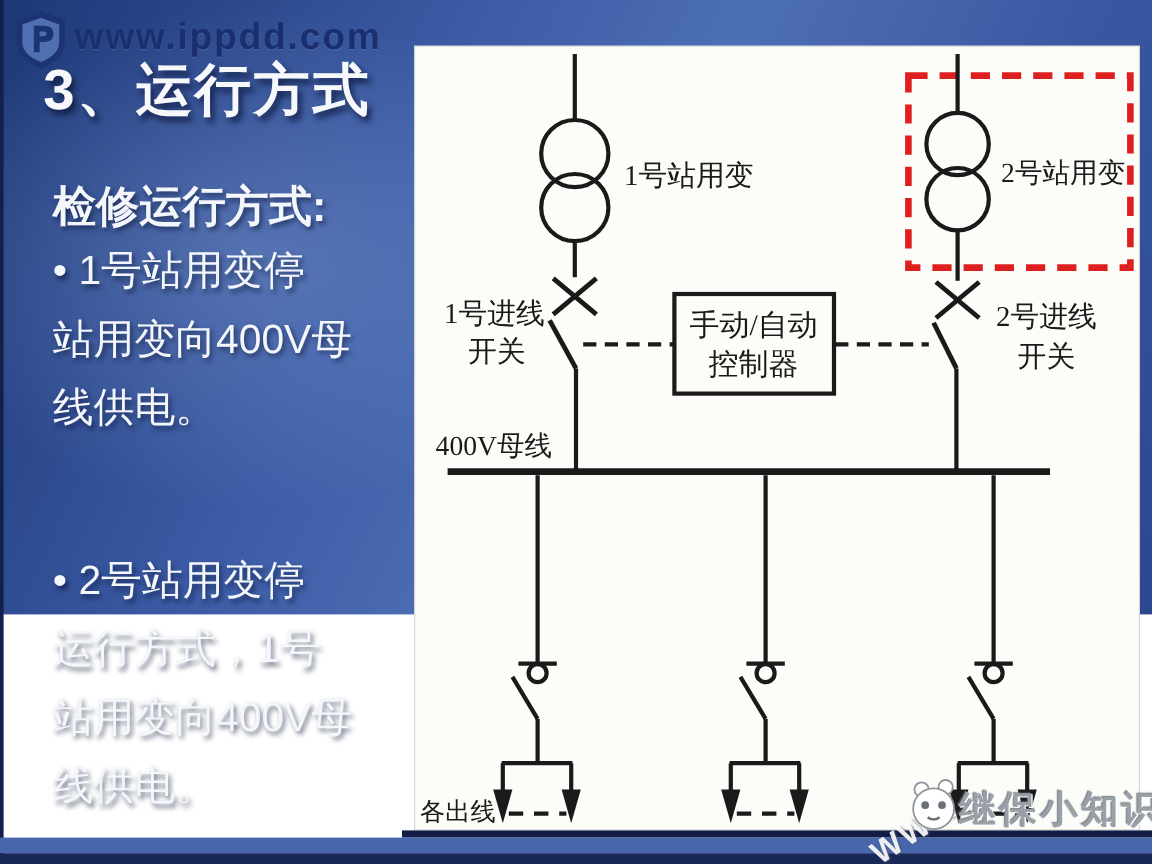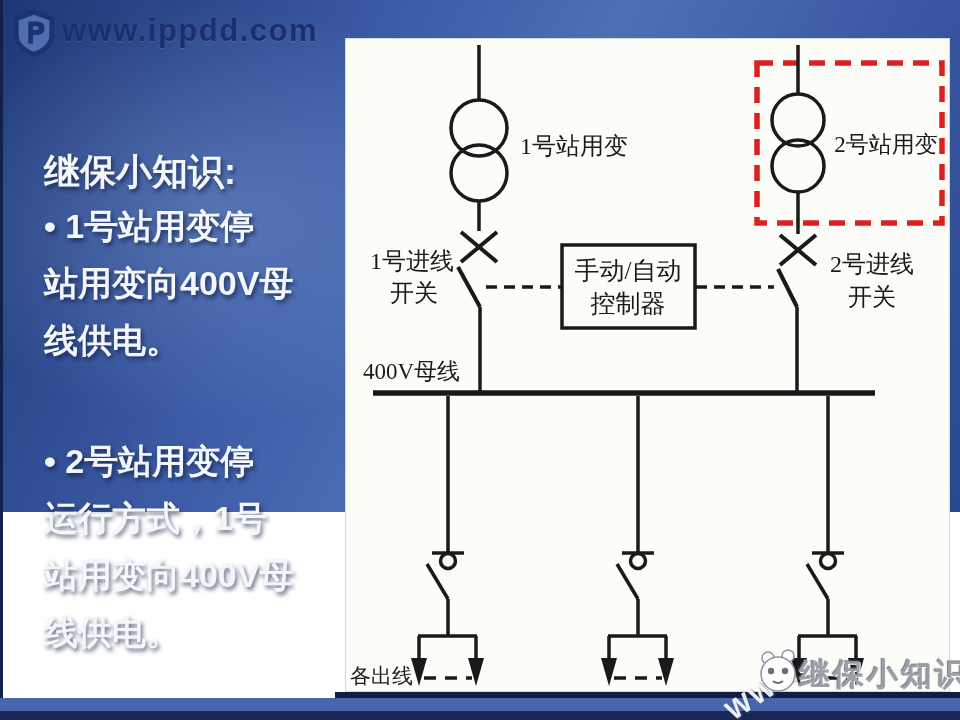--- a/index.html
+++ b/index.html
@@ -14,25 +14,25 @@
   
   .top-mark{position:absolute;left:10px;top:7px;display:flex;align-items:flex-start;}
   .wordmark{position:absolute;left:62px;top:13px;font-size:31px;font-weight:bold;
     letter-spacing:1.5px;color:#1b2f6e;text-shadow:0 1px 1px rgba(255,255,255,.12);}
 
   
   .slide-title{position:absolute;left:36px;top:44px;font-size:47px;font-weight:bold;
     color:#f6f8fc;letter-spacing:2px;text-shadow:3px 4px 5px rgba(8,16,50,.75);white-space:nowrap;}
   .subtitle{position:absolute;left:44px;top:148px;font-size:36px;font-weight:bold;
     color:#f3f6fb;text-shadow:2px 3px 4px rgba(8,16,50,.6);white-space:nowrap;}
-  .bullet{position:absolute;left:44px;width:300px;font-size:34px;font-weight:bold;
+  .bullet{position:absolute;left:44px;width:300px;font-size:34px;font-weight:normal;
     color:#f3f6fb;line-height:57px;text-shadow:2px 3px 4px rgba(8,16,50,.6);}
   .bullet div{white-space:nowrap;}
   #bullet1{top:198px;}
-  #bullet2{top:433px;}
+  #bullet2{top:456px;}
 
   
   .panel{position:absolute;left:345px;top:38px;width:605px;height:654px;
     background:#fcfcf9;box-shadow:inset 0 0 0 1px #d8d8d2;}
 
   
   .under-panel-line{position:absolute;left:335px;top:692px;width:625px;height:6px;background:#111d45;}
   .band-mid{position:absolute;left:0;top:698px;width:960px;height:13px;background:#4766ab;}
   .band-dark{position:absolute;left:0;top:711px;width:960px;height:9px;background:#1a2858;}
 
@@ -55,21 +55,22 @@
 
   <div class="top-mark">
     <svg width="48" height="52" viewBox="0 0 100 108">
       <path d="M50 4 L92 20 V58 Q92 88 50 104 Q8 88 8 58 V20 Z" fill="#1d3472"></path>
       <path d="M50 16 L82 28 V58 Q82 80 50 93 Q18 80 18 58 V28 Z" fill="#4f6fb0"></path>
       <path d="M38 30 h18 q16 0 16 14 q0 14 -16 14 h-8 v18 h-10 Z M48 40 v8 h7 q5 0 5 -4 q0 -4 -5 -4 Z" fill="#1d3472"></path>
     </svg>
   </div>
   <div class="wordmark">www.ippdd.com</div>
 
-  <div class="subtitle">继保小知识:</div>
+  <div class="slide-title">3、运行方式</div>
+  <div class="subtitle">检修运行方式:</div>
 
   <div class="bullet" id="bullet1">
     <div>•  1号站用变停</div>
     <div>站用变向400V母</div>
     <div>线供电。</div>
   </div>
   <div class="bullet" id="bullet2">
     <div>•  2号站用变停</div>
     <div>运行方式，1号</div>
     <div>站用变向400V母</div>

